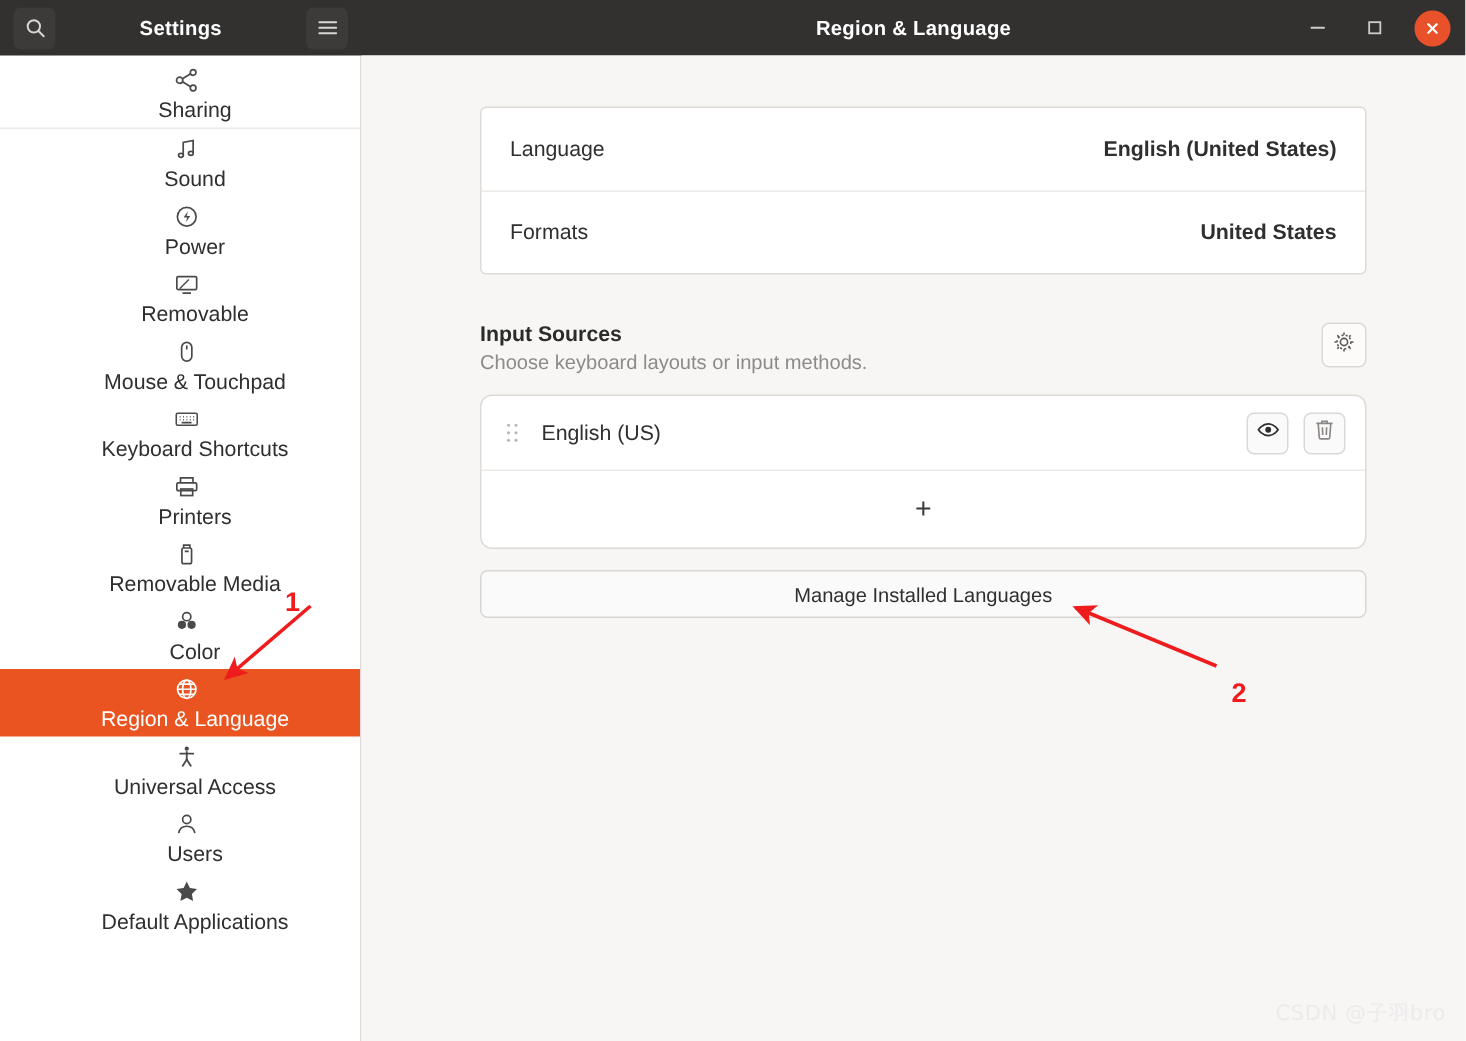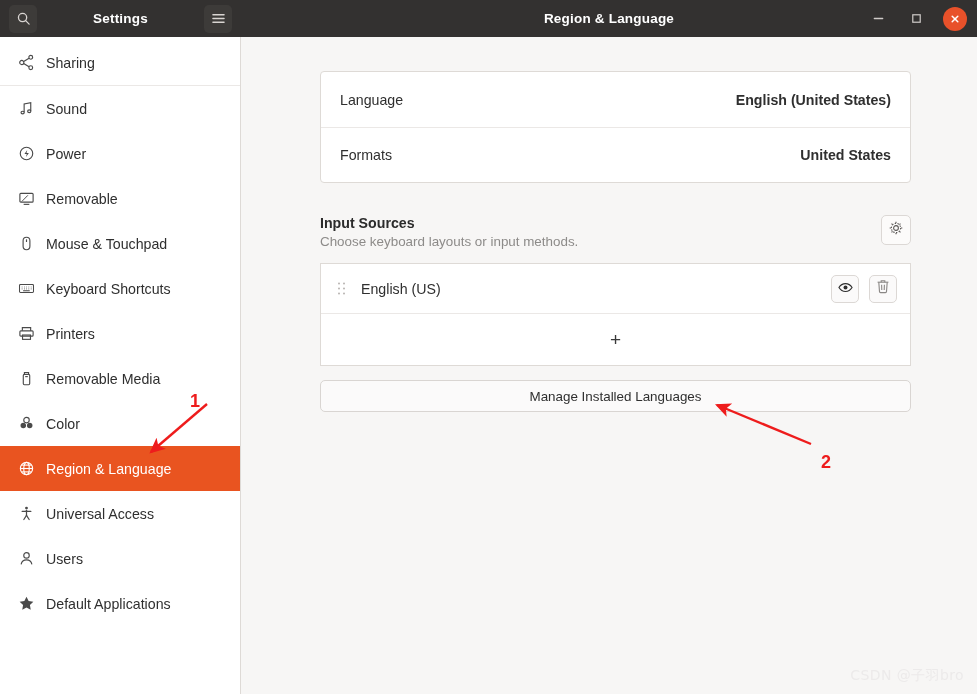--- a/index.html
+++ b/index.html
@@ -106,20 +106,21 @@
     flex: 0 0 241px;
     padding-top: 3px;
   }
   .nav-item {
     height: 45px;
     display: flex;
     align-items: center;
     padding-left: 18px;
     cursor: pointer;
     color: #3d3d3d;
+    flex-direction: column;
   }
   .nav-item .nav-ico {
     width: 26px;
     display: flex;
     align-items: center;
     justify-content: flex-start;
     color: #4a4a4a;
     flex: 0 0 26px;
   }
   .nav-item .nav-label {
@@ -189,21 +190,21 @@
     align-items: center;
     justify-content: center;
     cursor: pointer;
     color: #5a5755;
   }
 
   .sources-card {
     margin-top: 14px;
     background: #ffffff;
     border: 1px solid #dedad6;
-    border-radius: 0;
+    border-radius: 8px;
     overflow: hidden;
   }
   .source-row {
     height: 49px;
     display: flex;
     align-items: center;
     padding: 0 13px 0 14px;
     cursor: pointer;
   }
   .drag-handle {

